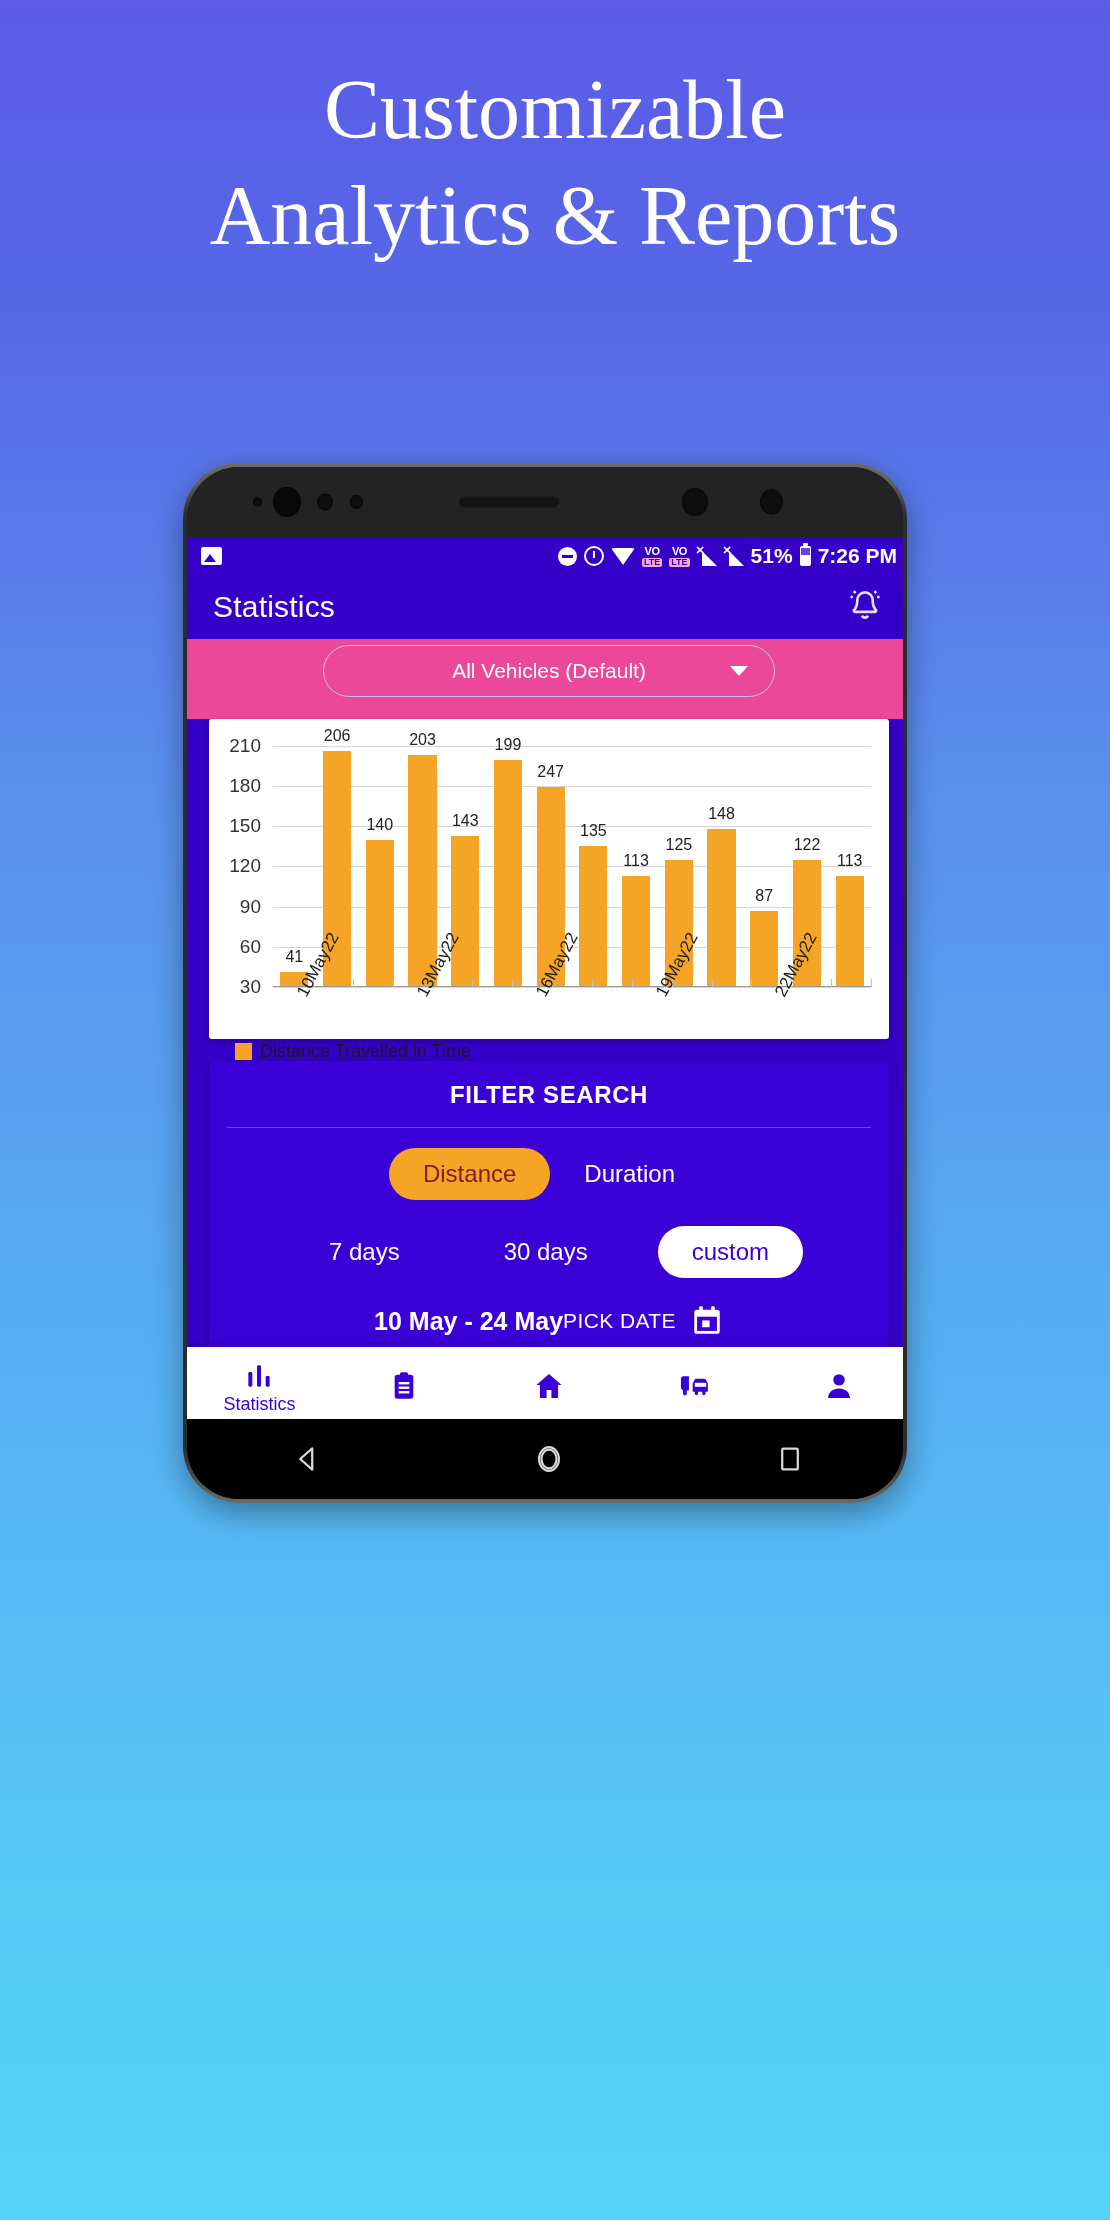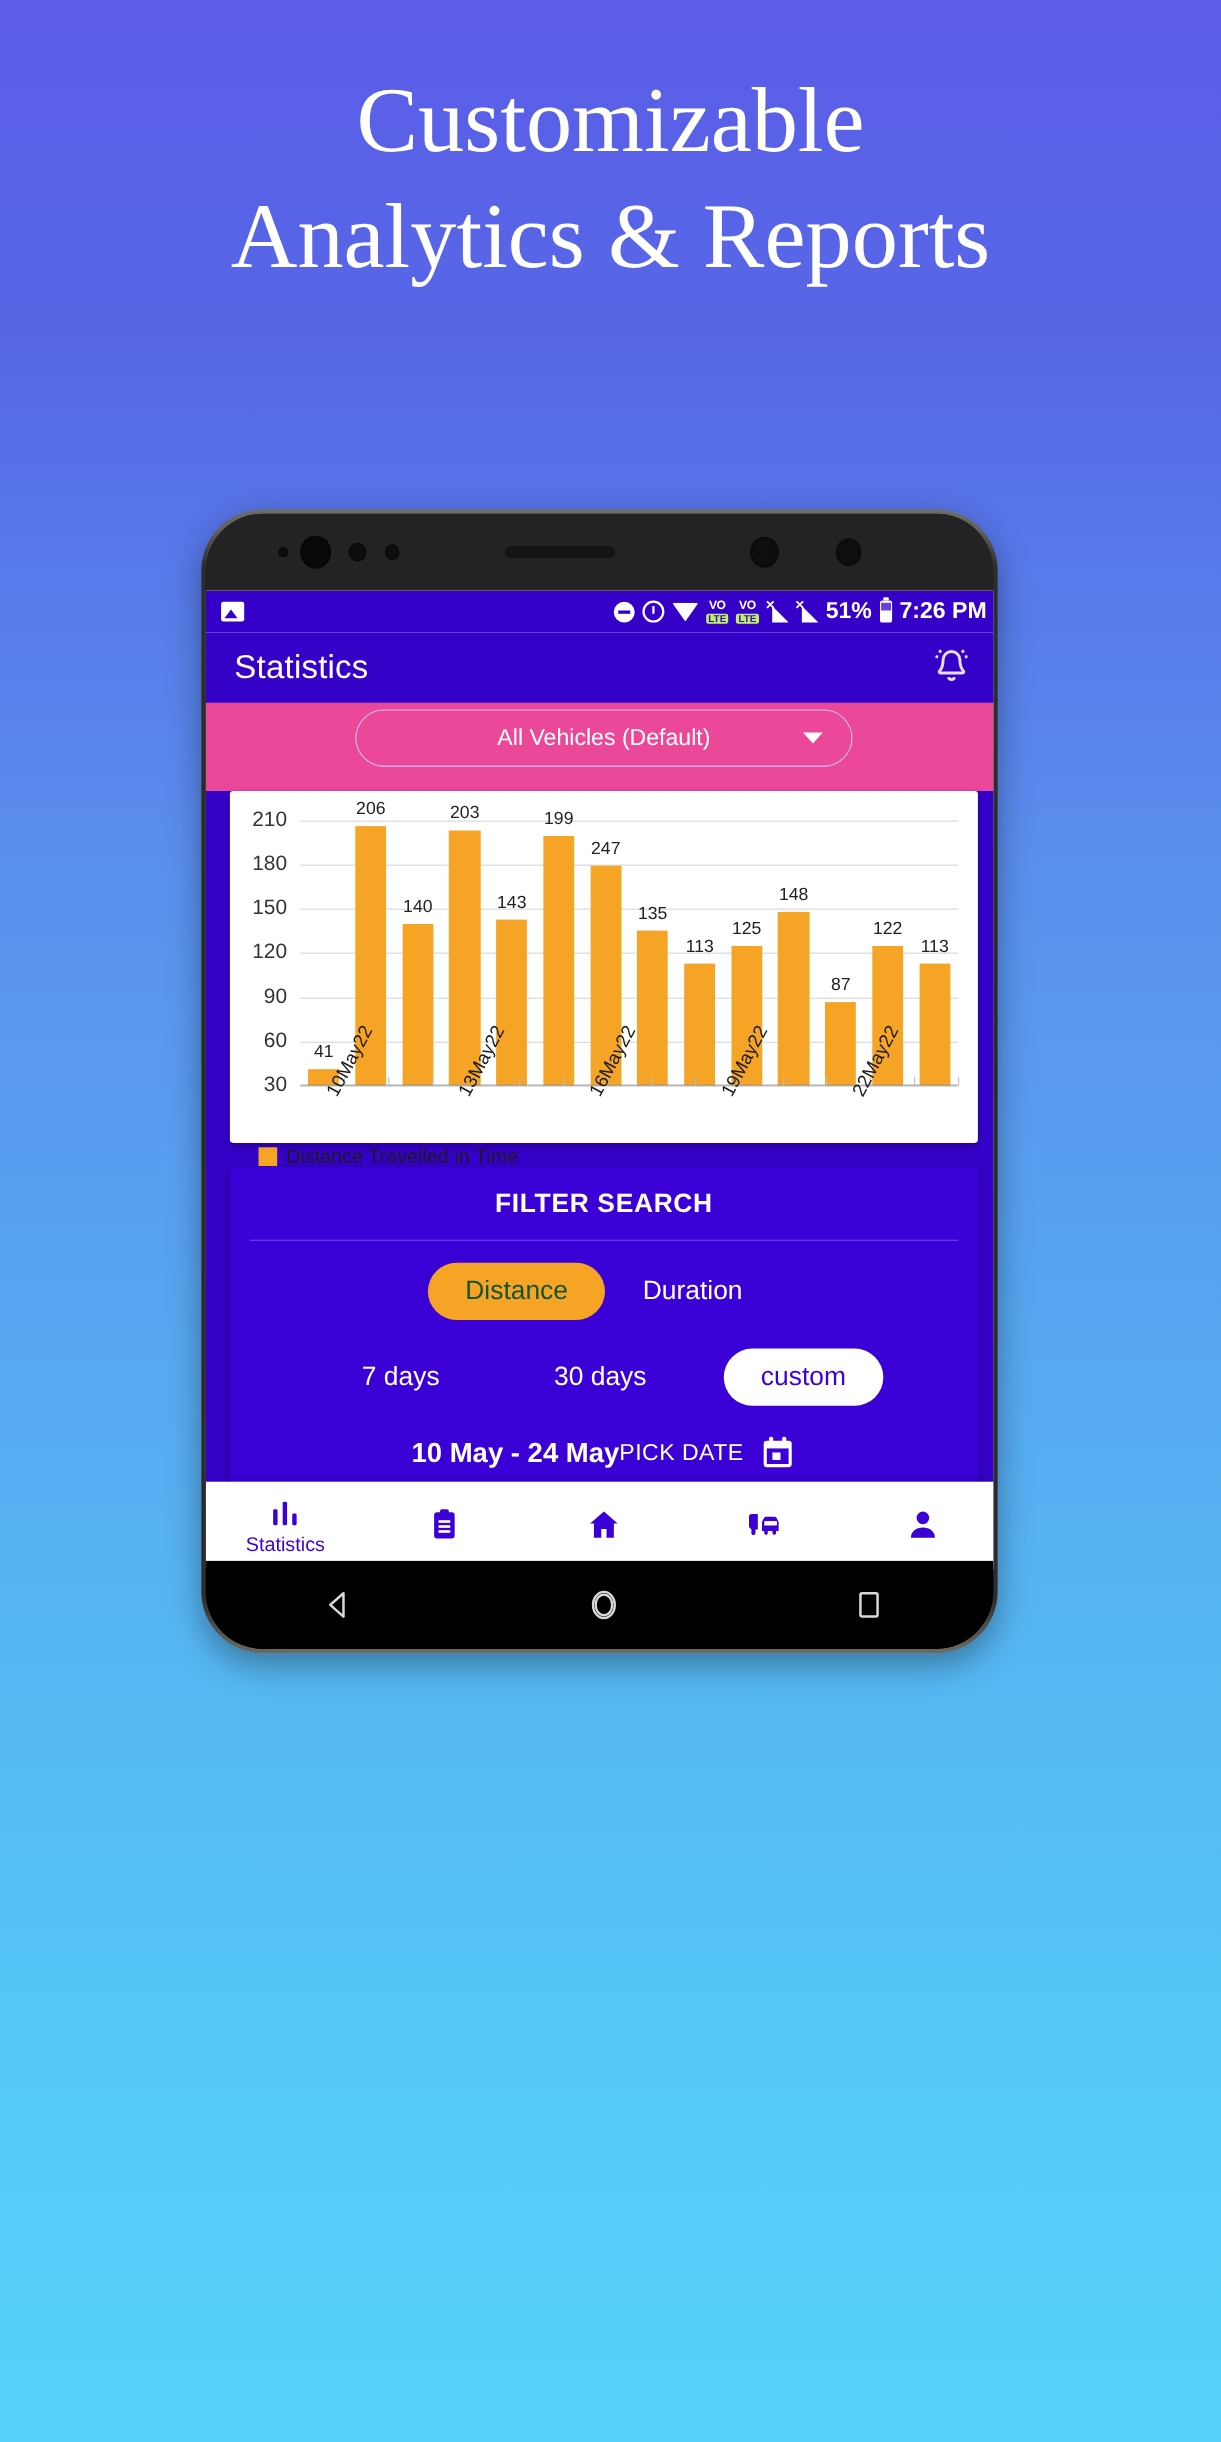--- a/index.html
+++ b/index.html
@@ -89,21 +89,21 @@
     width:21px;height:18px;background:#fff;border-radius:2px;position:relative;
   }
   .img-ico::after{content:"";position:absolute;left:3px;bottom:3px;width:0;height:0;
     border-left:6px solid transparent;border-right:6px solid transparent;border-bottom:8px solid #3500c8;}
   .dnd { width:19px;height:19px;border-radius:50%;background:#fff;position:relative; }
   .dnd::after{content:"";position:absolute;left:4px;top:8px;width:11px;height:3px;background:#3500c8;}
   .volte {
     display:flex;flex-direction:column;align-items:center;line-height:1;
   }
   .volte .a { font-size:11px; font-weight:800; letter-spacing:-0.4px;}
-  .volte .b { font-size:9px; font-weight:800; background:#bef264;color:#3500c8;
+  .volte .b { font-size:9px; font-weight:800; background:#f9a8d4;color:#3500c8;
     border-radius:2px; padding:0 2px; margin-top:1px;}
   .sig { width:20px;height:19px;position:relative; }
   .sig::before{content:"";position:absolute;right:0;bottom:0;width:0;height:0;
     border-left:15px solid #fff;border-top:15px solid transparent;}
   .sig::after{content:"✕";position:absolute;left:-1px;top:-3px;font-size:11px;font-weight:700;color:#fff;}
   .batt{width:11px;height:20px;background:#fff;border-radius:2px;position:relative;}
   .batt::before{content:"";position:absolute;left:3px;top:-3px;width:5px;height:3px;background:#fff;border-radius:1px;}
   .batt::after{content:"";position:absolute;left:1px;top:2px;right:1px;height:7px;background:#6a41e0;}
   .clockface{width:20px;height:20px;border:2.5px solid #fff;border-radius:50%;position:relative;}
   .clockface::before{content:"";position:absolute;left:7px;top:3px;width:2px;height:7px;background:#fff;}
@@ -173,21 +173,21 @@
     background:#3a00d6;border-radius:5px;margin-top:22px;
     box-shadow:0 2px 7px rgba(0,0,0,0.3);
     padding: 20px 0 22px;
   }
   .fc-title{color:#fff;font-size:24px;font-weight:700;text-align:center;letter-spacing:0.6px;}
   .fc-div{height:1px;background:#6f46e8;margin:18px 18px 0;}
   .fc-row{display:flex;align-items:center;justify-content:center;gap:0;margin-top:20px;}
   .pill{
     padding:12px 34px;border-radius:28px;font-size:24px;color:#fff;
   }
-  .pill.active-orange{background:#f5a425;color:#14532d;}
+  .pill.active-orange{background:#f5a425;color:#7f1d1d;}
   .pill.active-white{background:#fff;color:#3a00d6;}
   .fc-row2{display:flex;align-items:center;justify-content:center;gap:36px;margin-top:26px;}
   .fc-row3{display:flex;align-items:center;justify-content:center;margin-top:26px;}
   .daterange{color:#fff;font-size:25px;font-weight:700;}
   .pickdate{color:#fff;font-size:21px;letter-spacing:0.4px;}
   .cal-ico{width:34px;height:34px;position:relative;display:inline-block;vertical-align:middle;}
 
   
   .summary-card{
     background:#fdfdfd;border-radius:4px;margin-top:22px;

